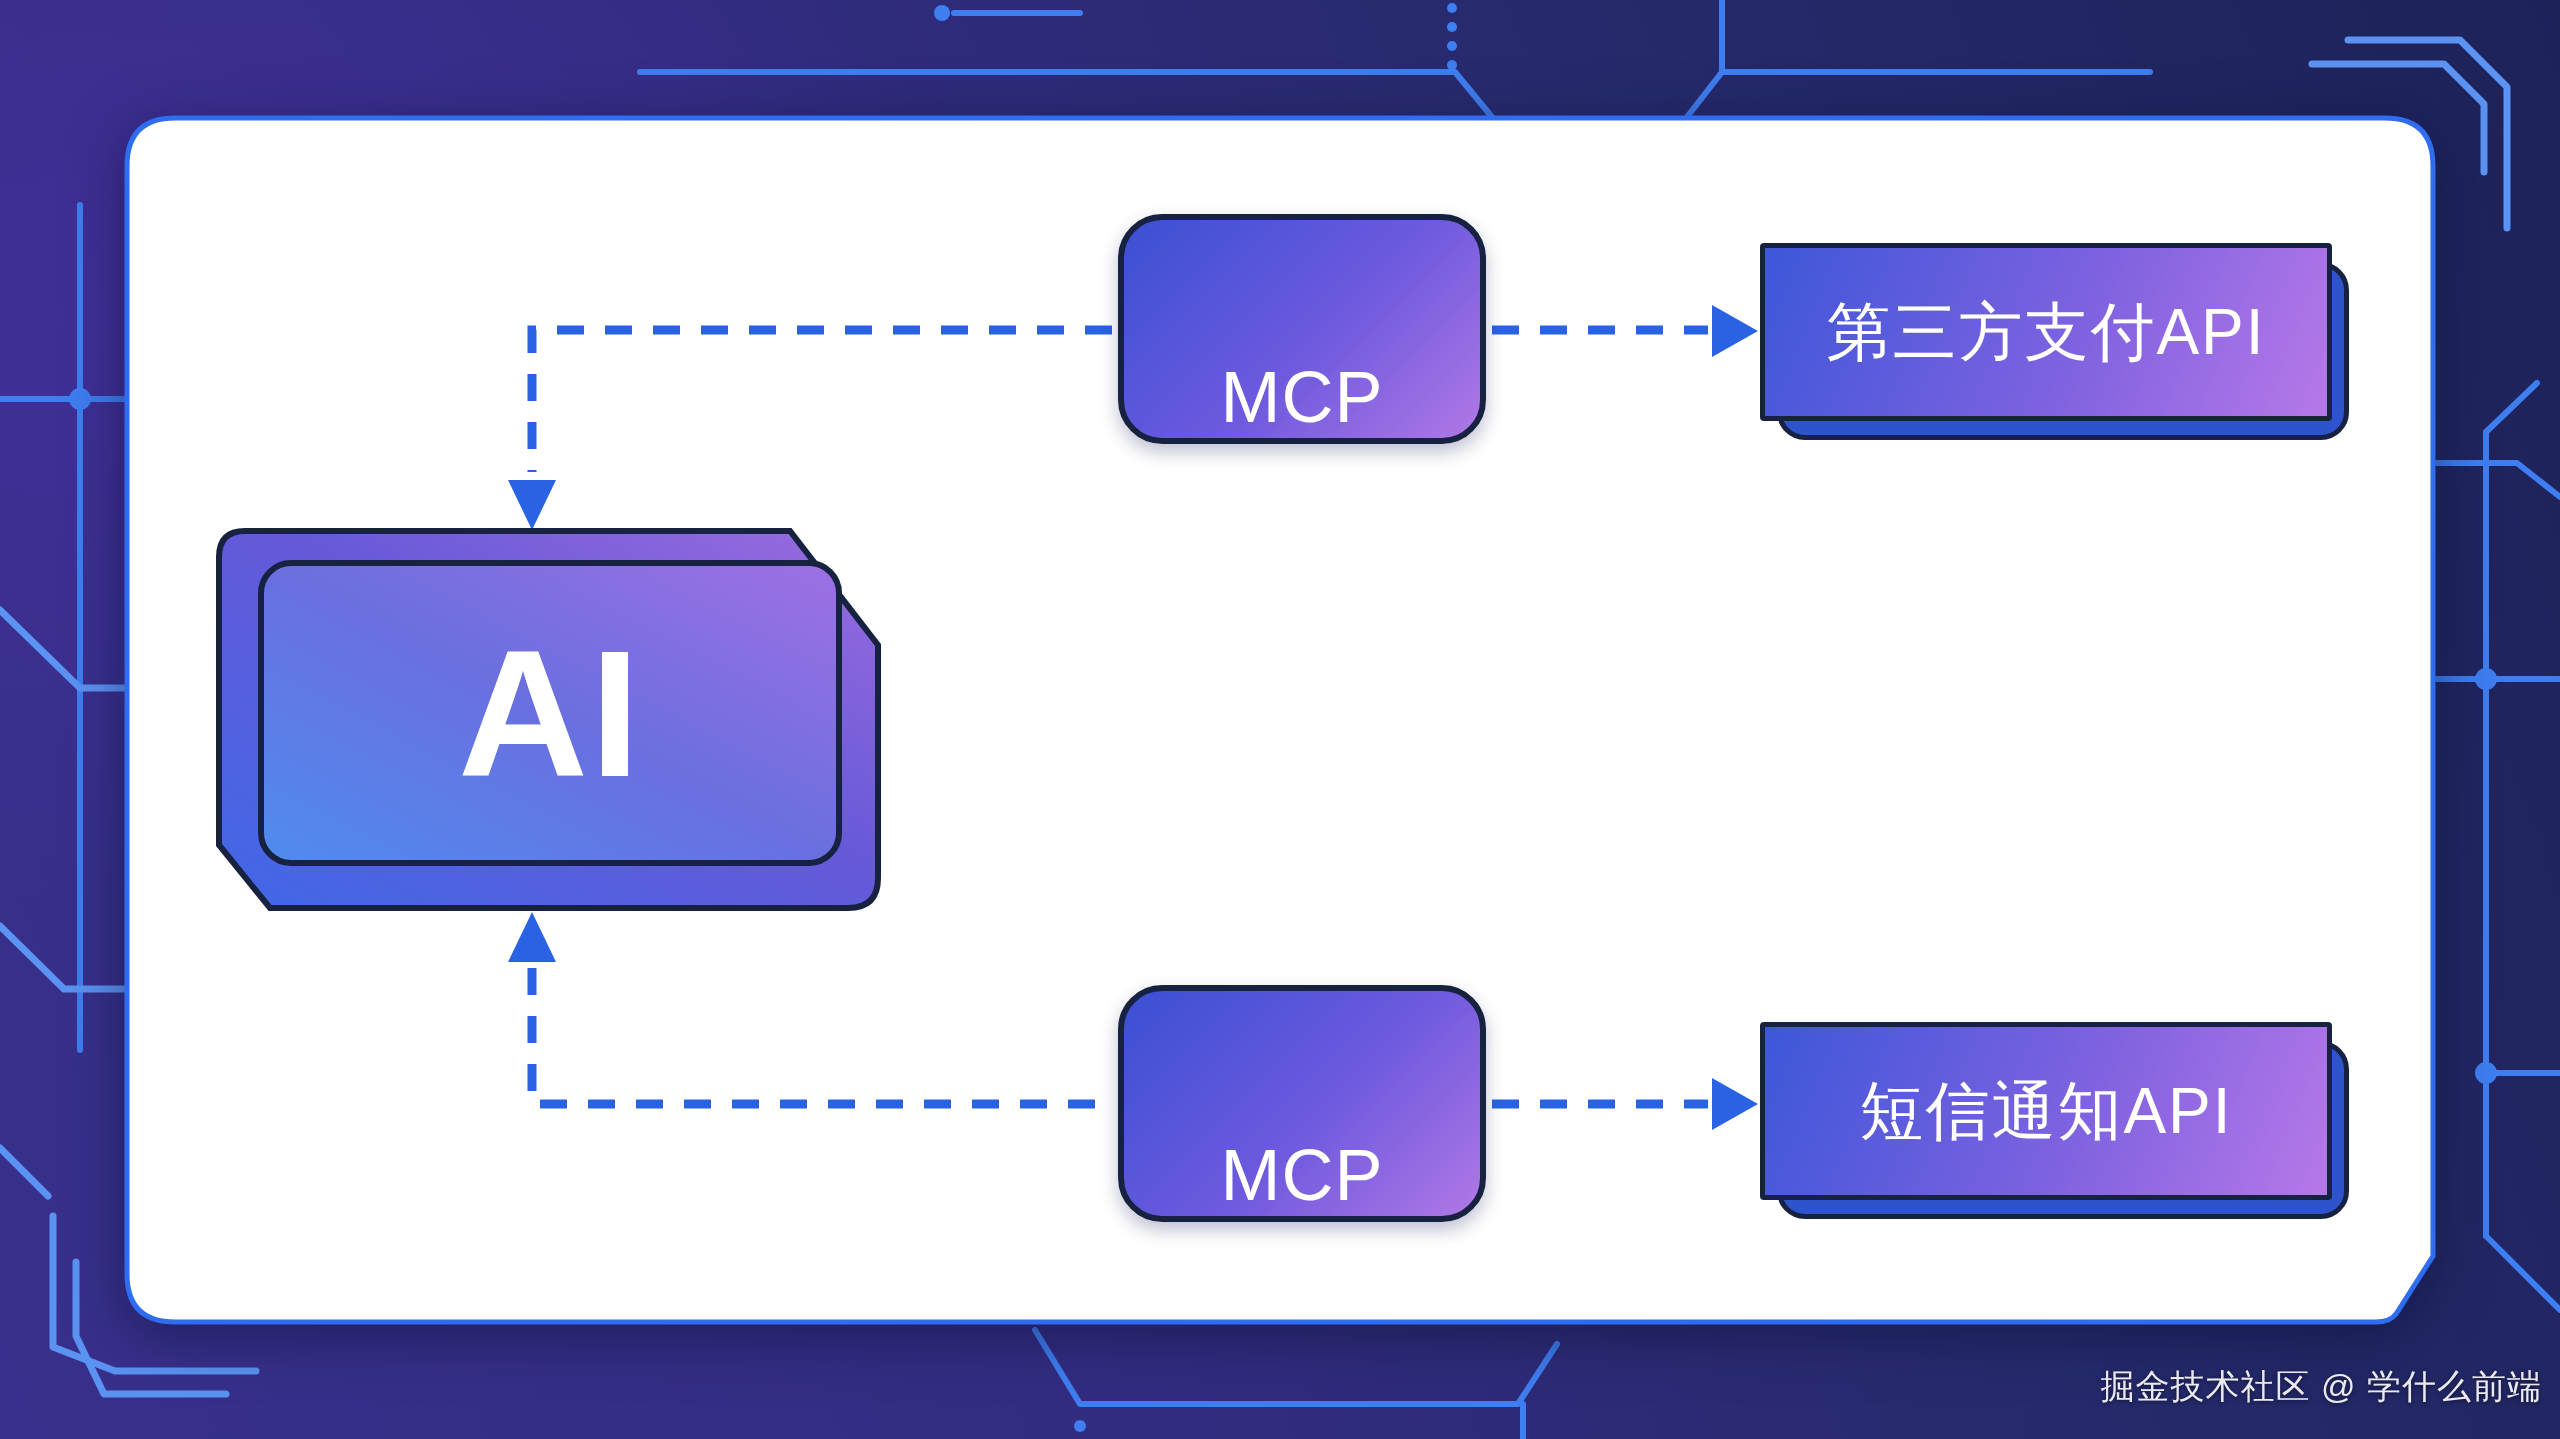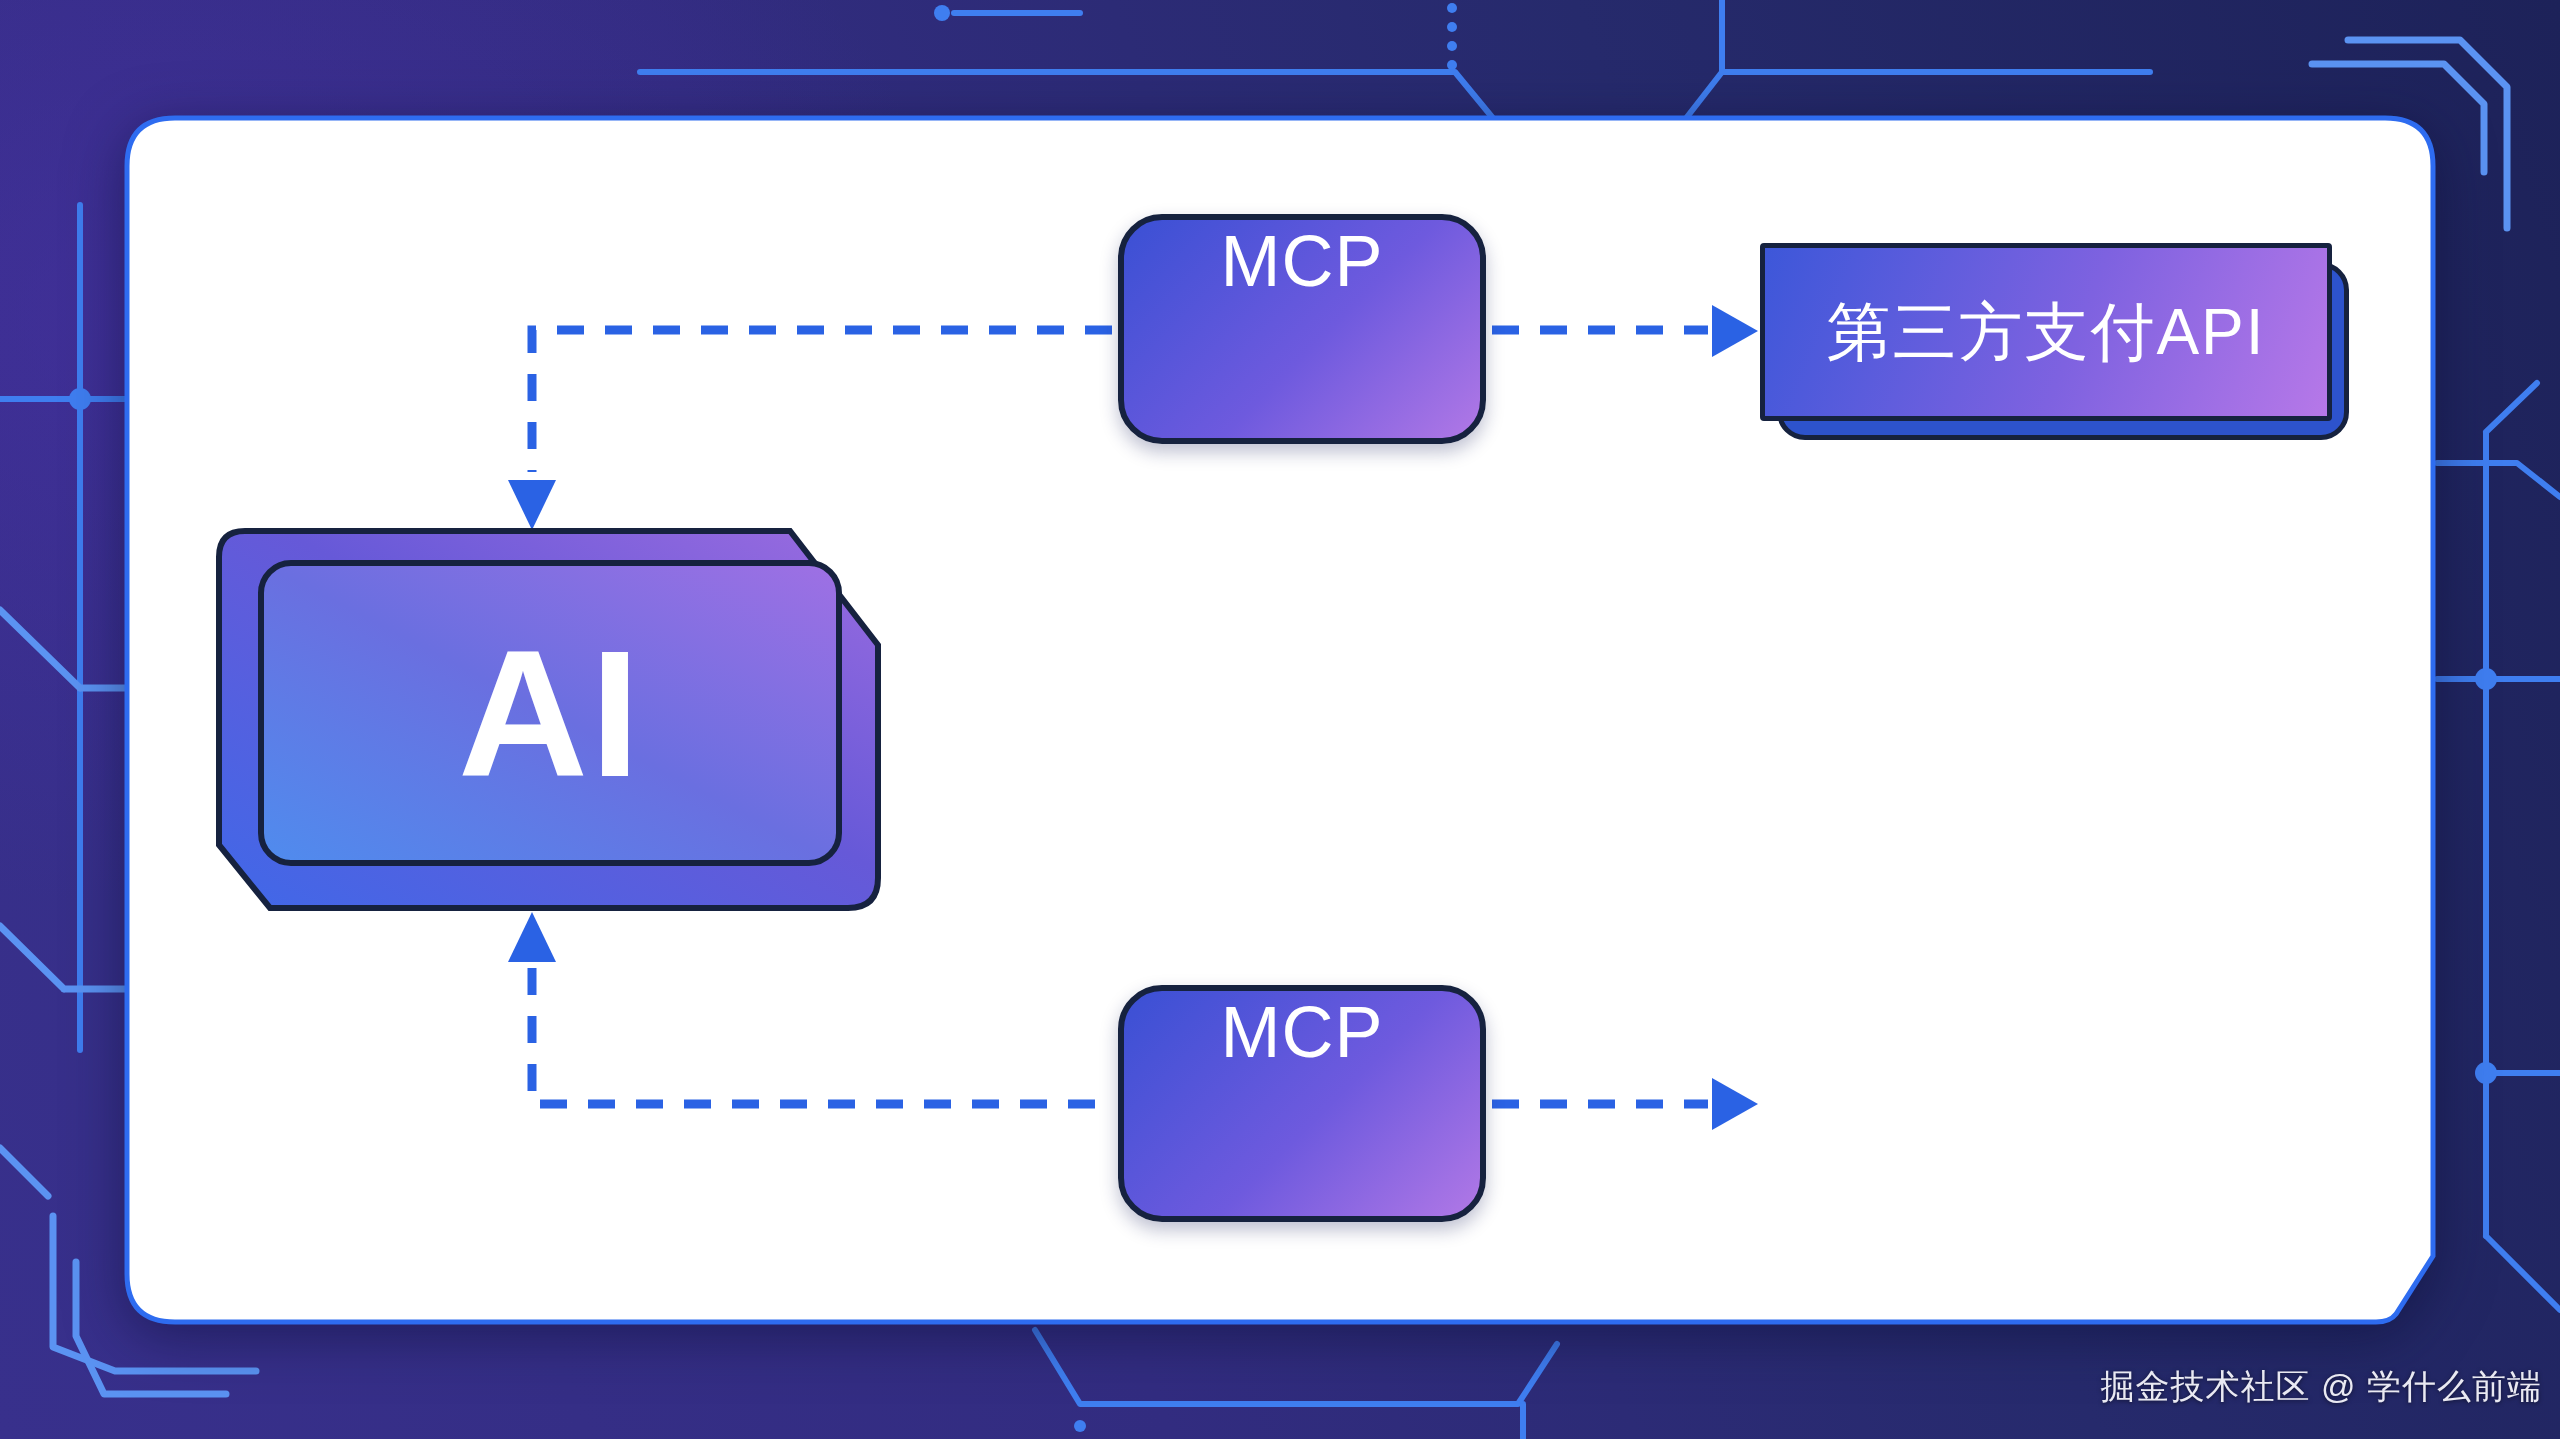--- a/index.html
+++ b/index.html
@@ -36,21 +36,21 @@
 
   
   .dash{stroke:var(--connector-blue);stroke-width:9;stroke-dasharray:27 21;fill:none;}
   .arrow{fill:var(--connector-blue);stroke:none;}
 
   
   .node-label{color:var(--text-white);user-select:none;}
   .mcp{
     position:absolute;width:368px;border:6px solid var(--node-border);border-radius:44px;
     background:linear-gradient(135deg,#3a50d4 0%,#6e5ade 55%,#b178e6 100%);
-    display:flex;align-items:flex-start;justify-content:center;
+    display:flex;align-items:flex-end;justify-content:center;
     font-size:72px;font-weight:500;letter-spacing:1px;color:#fff;
     box-shadow:0 8px 18px rgba(20,30,90,.28);
   }
   .api{position:absolute;width:572px;height:178px;}
   .api-shadow{
     position:absolute;left:0;top:0;width:100%;height:100%;
     transform:translate(17px,19px);
     background:var(--api-shadow-blue);border:5px solid var(--node-border);border-radius:28px;
   }
   .api-main{
@@ -158,16 +158,22 @@
   <div class="mcp" style="left:1118px;top:985px;height:237px;">
     <span>MCP</span>
   </div>
 
   <div class="api" style="left:1760px;top:243px;">
     <div class="api-shadow"></div>
     <div class="api-main">
       <span>第三方支付API</span>
     </div>
   </div>
+  <div class="api" style="left:1760px;top:1022px;">
+    <div class="api-shadow"></div>
+    <div class="api-main">
+      <span>短信通知API</span>
+    </div>
+  </div>
 
   <div class="watermark">掘金技术社区 @ 学什么前端</div>
 
 </div>
 
 </body></html>

